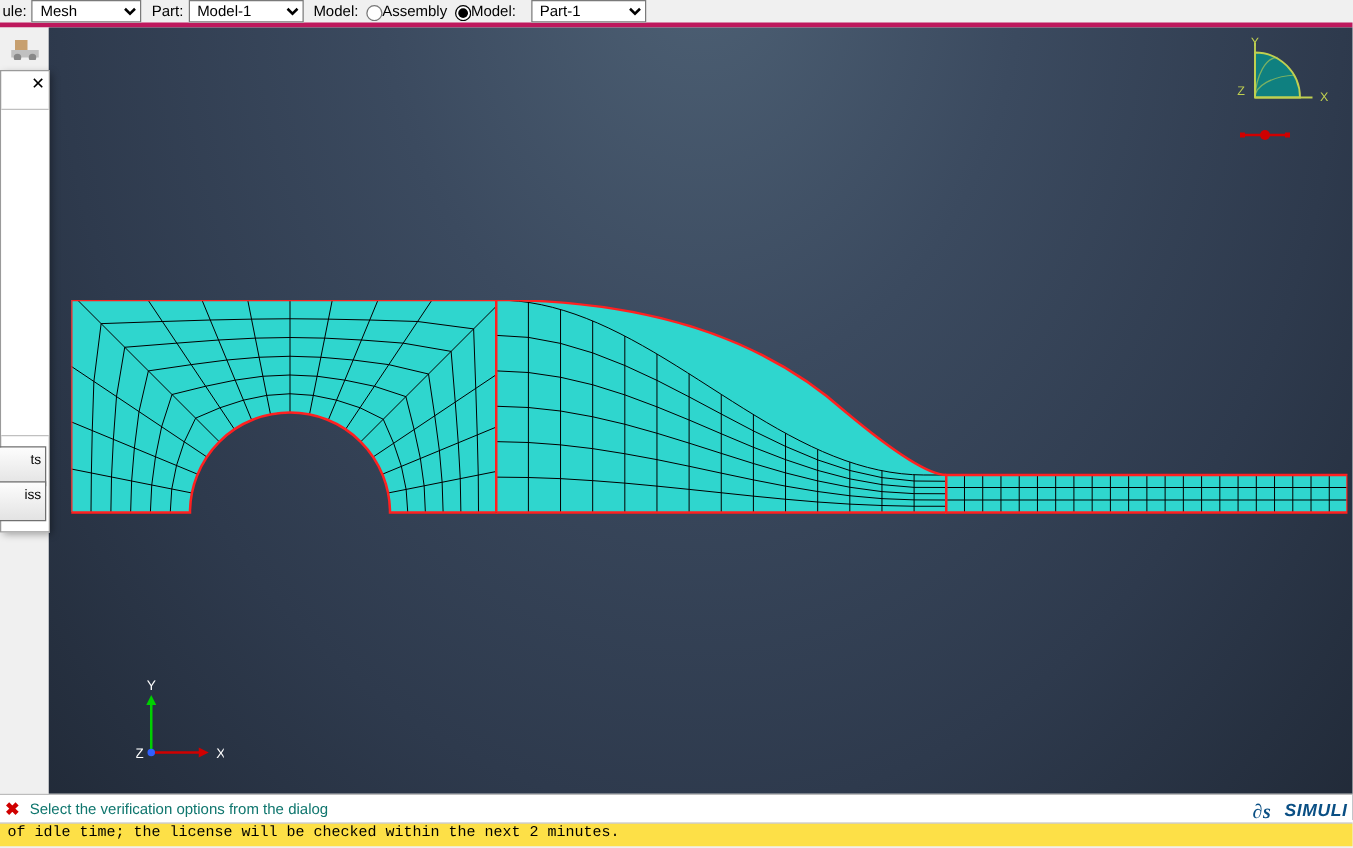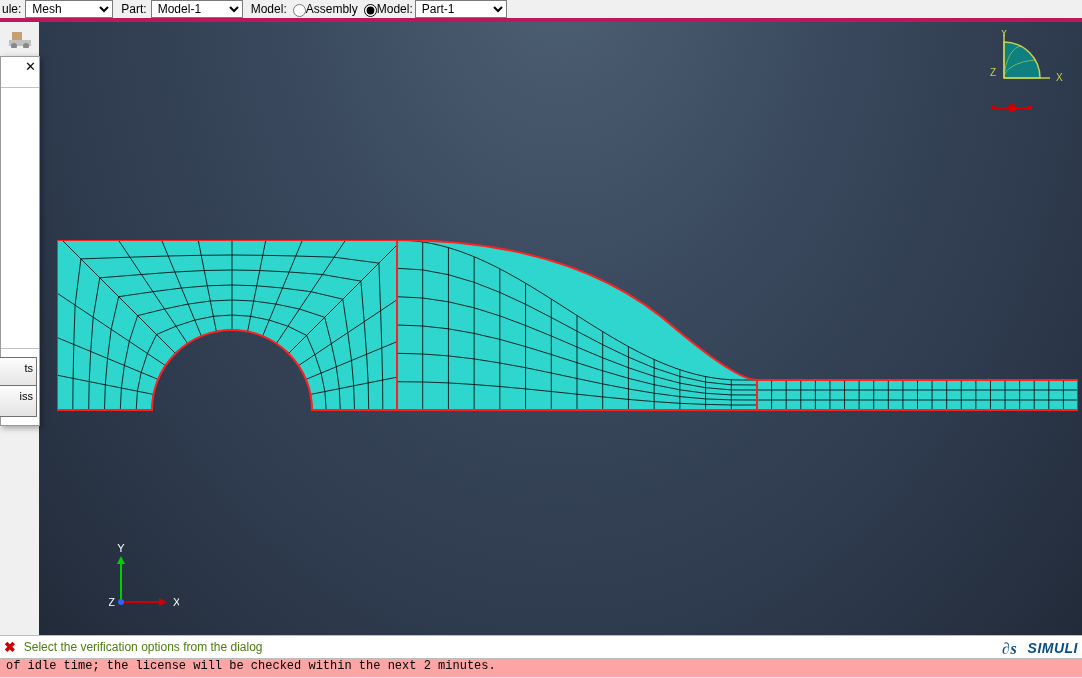--- a/index.html
+++ b/index.html
@@ -162,21 +162,21 @@
     padding-left: 4px;
   }
   .prompt-bar .x {
     color: #d00000;
     font-weight: bold;
     font-size: 14px;
     margin-right: 8px;
   }
   .prompt-bar .txt {
     font-size: 12px;
-    color: #4d7c0f;
+    color: #0f766e;
   }
   .prompt-bar .brand {
     position: absolute;
     right: 4px;
     top: 0;
     height: 24px;
     display:flex;
     align-items:center;
     font-size: 14px;
     font-style: italic;
@@ -188,21 +188,21 @@
     margin-right: 4px;
   }
 
   
   .msg-line {
     position: absolute;
     left: 0;
     top: 659px;
     width: 100%;
     height: 18px;
-    background: #fca5a5;
+    background: #fde047;
     font-family: "Consolas","Courier New",monospace;
     font-size: 12px;
     color: #000;
     padding-left: 6px;
     box-sizing: border-box;
   }
 
 </style>
 </head>
 <body>
@@ -214,21 +214,21 @@
   </select>
   <span class="lbl">Part:</span>
   <select style="width:92px;">
     <option>Model-1</option>
   </select>
   <span class="lbl">Model:</span>
   <input type="radio" class="radio" name="obj" style="">
   <span>Assembly</span>
   <input type="radio" class="radio" name="obj" checked="" style="margin-left: 6px;">
   <span>Model:</span>
-  <select style="width:92px;margin-left:2px;">
+  <select style="width:92px;margin-left:12px;">
     <option>Part-1</option>
   </select>
 </div>
 
 <div class="tool-icon-strip">
   <svg width="28" height="20">
     <rect x="3" y="12" width="22" height="6" fill="#c0c0c0"></rect>
     <circle cx="8" cy="18" r="3" fill="#888"></circle>
     <circle cx="20" cy="18" r="3" fill="#888"></circle>
     <rect x="6" y="4" width="10" height="8" fill="#c7a070"></rect>

